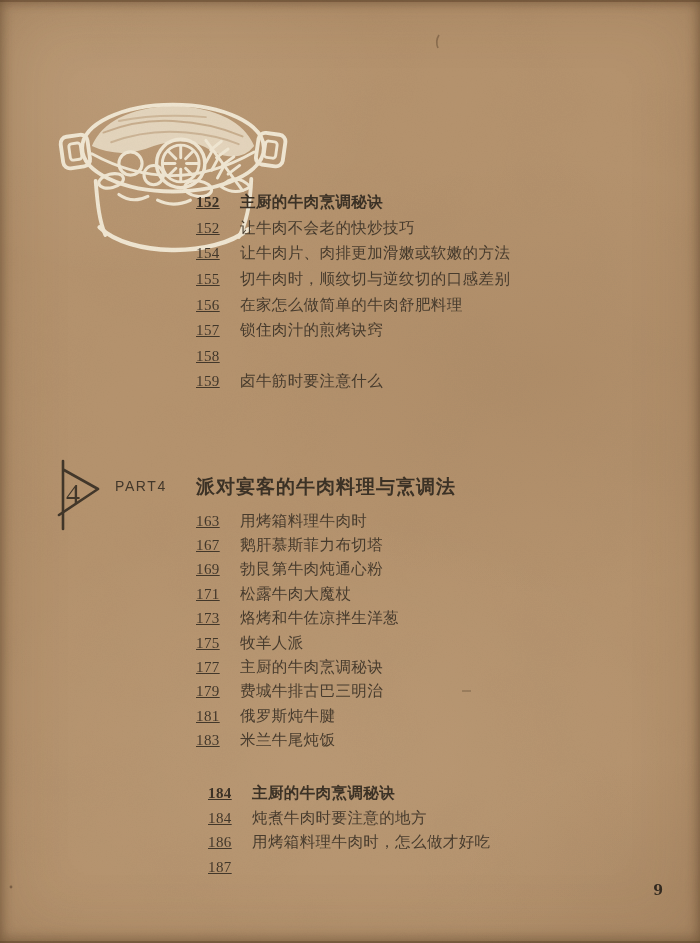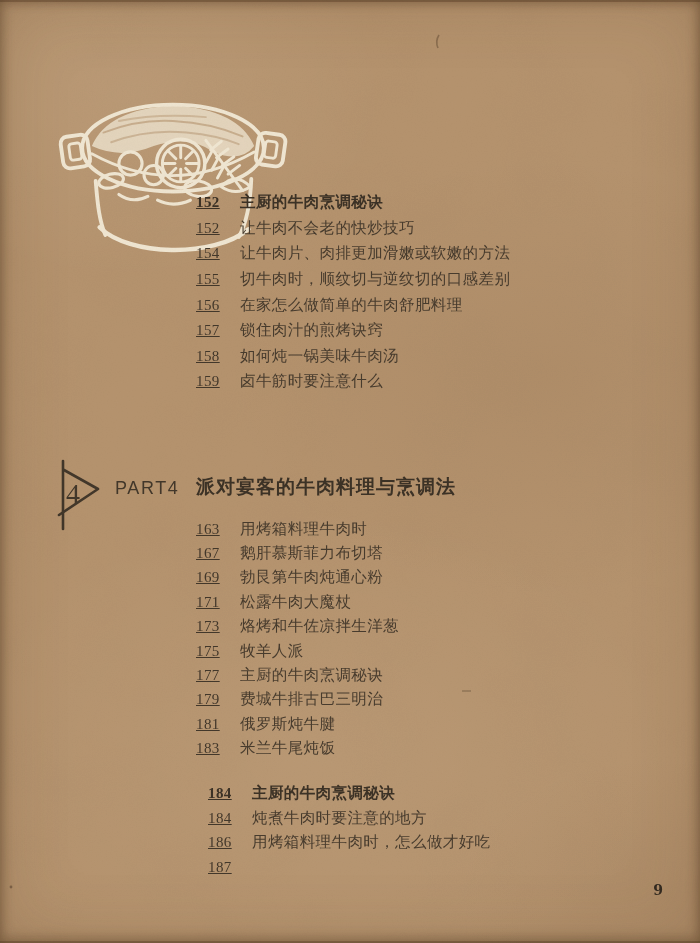--- a/index.html
+++ b/index.html
@@ -28,38 +28,38 @@
     content:"";position:absolute;inset:0;pointer-events:none;z-index:6;
     border-top:2px solid rgba(70,45,25,.30);
     border-bottom:2px solid rgba(70,45,25,.28);
   }
   .grain{position:absolute;inset:0;z-index:5;pointer-events:none;opacity:.55;mix-blend-mode:multiply;}
 
   .pot{position:absolute;left:58px;top:92px;width:230px;height:172px;z-index:1;}
 
   .toc{position:absolute;left:196px;z-index:2;}
   #block1{top:190px;width:470px;}
-  #block2{top:509px;width:470px;margin-top:8px;}
+  #block2{top:509px;width:470px;}
   #block3{top:781px;width:470px;}
   .trow{display:flex;align-items:center;height:25.6px;}
   #block2 .trow{height:24.4px;}
   #block3 .trow{height:24.8px;margin-left:12px;}
   .tnum{
     flex:0 0 44px;font-family:"Liberation Serif", serif;
     font-size:15px;letter-spacing:.4px;color:#43382b;text-decoration:underline;
   }
   .ttitle{font-size:15.5px;letter-spacing:.4px;color:#483c2e;white-space:nowrap;}
   .trow.bold .tnum{font-weight:bold;color:#3c3226;}
   .trow.bold .ttitle{font-weight:bold;color:#3c3226;}
 
   .part-row{position:absolute;left:0;top:452px;width:700px;height:86px;z-index:2;}
   .part-flag{position:absolute;left:56px;top:6px;width:46px;height:74px;}
   .part-label{
     position:absolute;left:115px;top:26px;
-    font-size:18px;letter-spacing:1.6px;color:#43382b;
+    font-size:14px;letter-spacing:1.6px;color:#43382b;
   }
   .part-title{
     position:absolute;left:196px;top:22px;
     font-size:19px;font-weight:bold;letter-spacing:1px;color:#3c3226;white-space:nowrap;
   }
 
   .page-number{
     position:absolute;left:646px;top:882px;width:24px;text-align:center;z-index:2;
     font-family:"DejaVu Serif", serif;font-weight:bold;font-size:14px;color:#332b21;
   }
@@ -167,21 +167,20 @@
     <div class="trow">
       <span class="tnum">156</span>
       <span class="ttitle">在家怎么做简单的牛肉舒肥料理</span>
     </div>
     <div class="trow">
       <span class="tnum">157</span>
       <span class="ttitle">锁住肉汁的煎烤诀窍</span>
     </div>
     <div class="trow">
       <span class="tnum">158</span>
-      <span class="ttitle">如何炖一锅美味牛肉汤</span>
     </div>
     <div class="trow">
       <span class="tnum">159</span>
       <span class="ttitle">卤牛筋时要注意什么</span>
     </div>
   </div>
 
   <div class="part-row">
     <svg class="part-flag" viewBox="0 0 46 74">
       <g fill="none" stroke="#43382b" stroke-width="2.6" stroke-linecap="round" stroke-linejoin="round">

